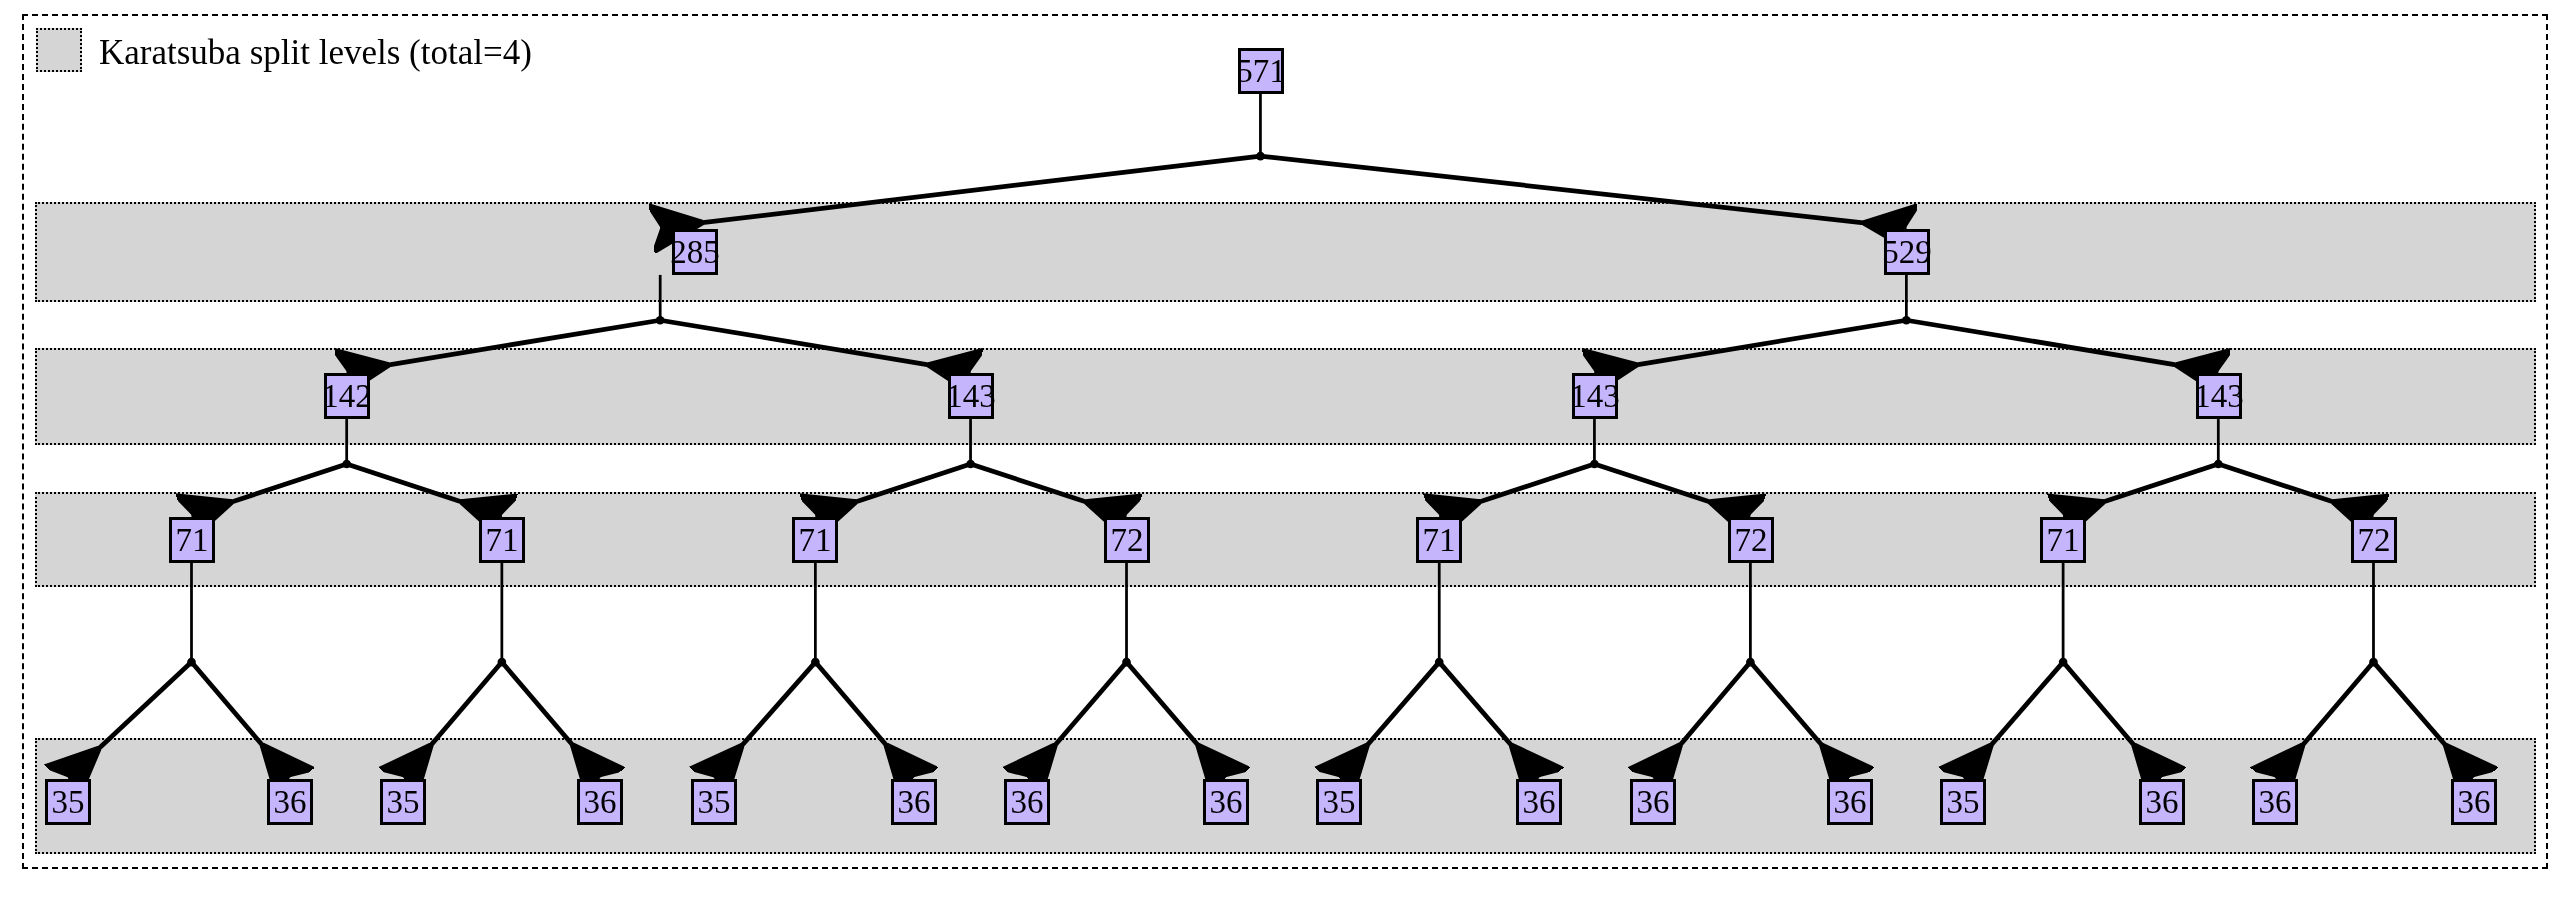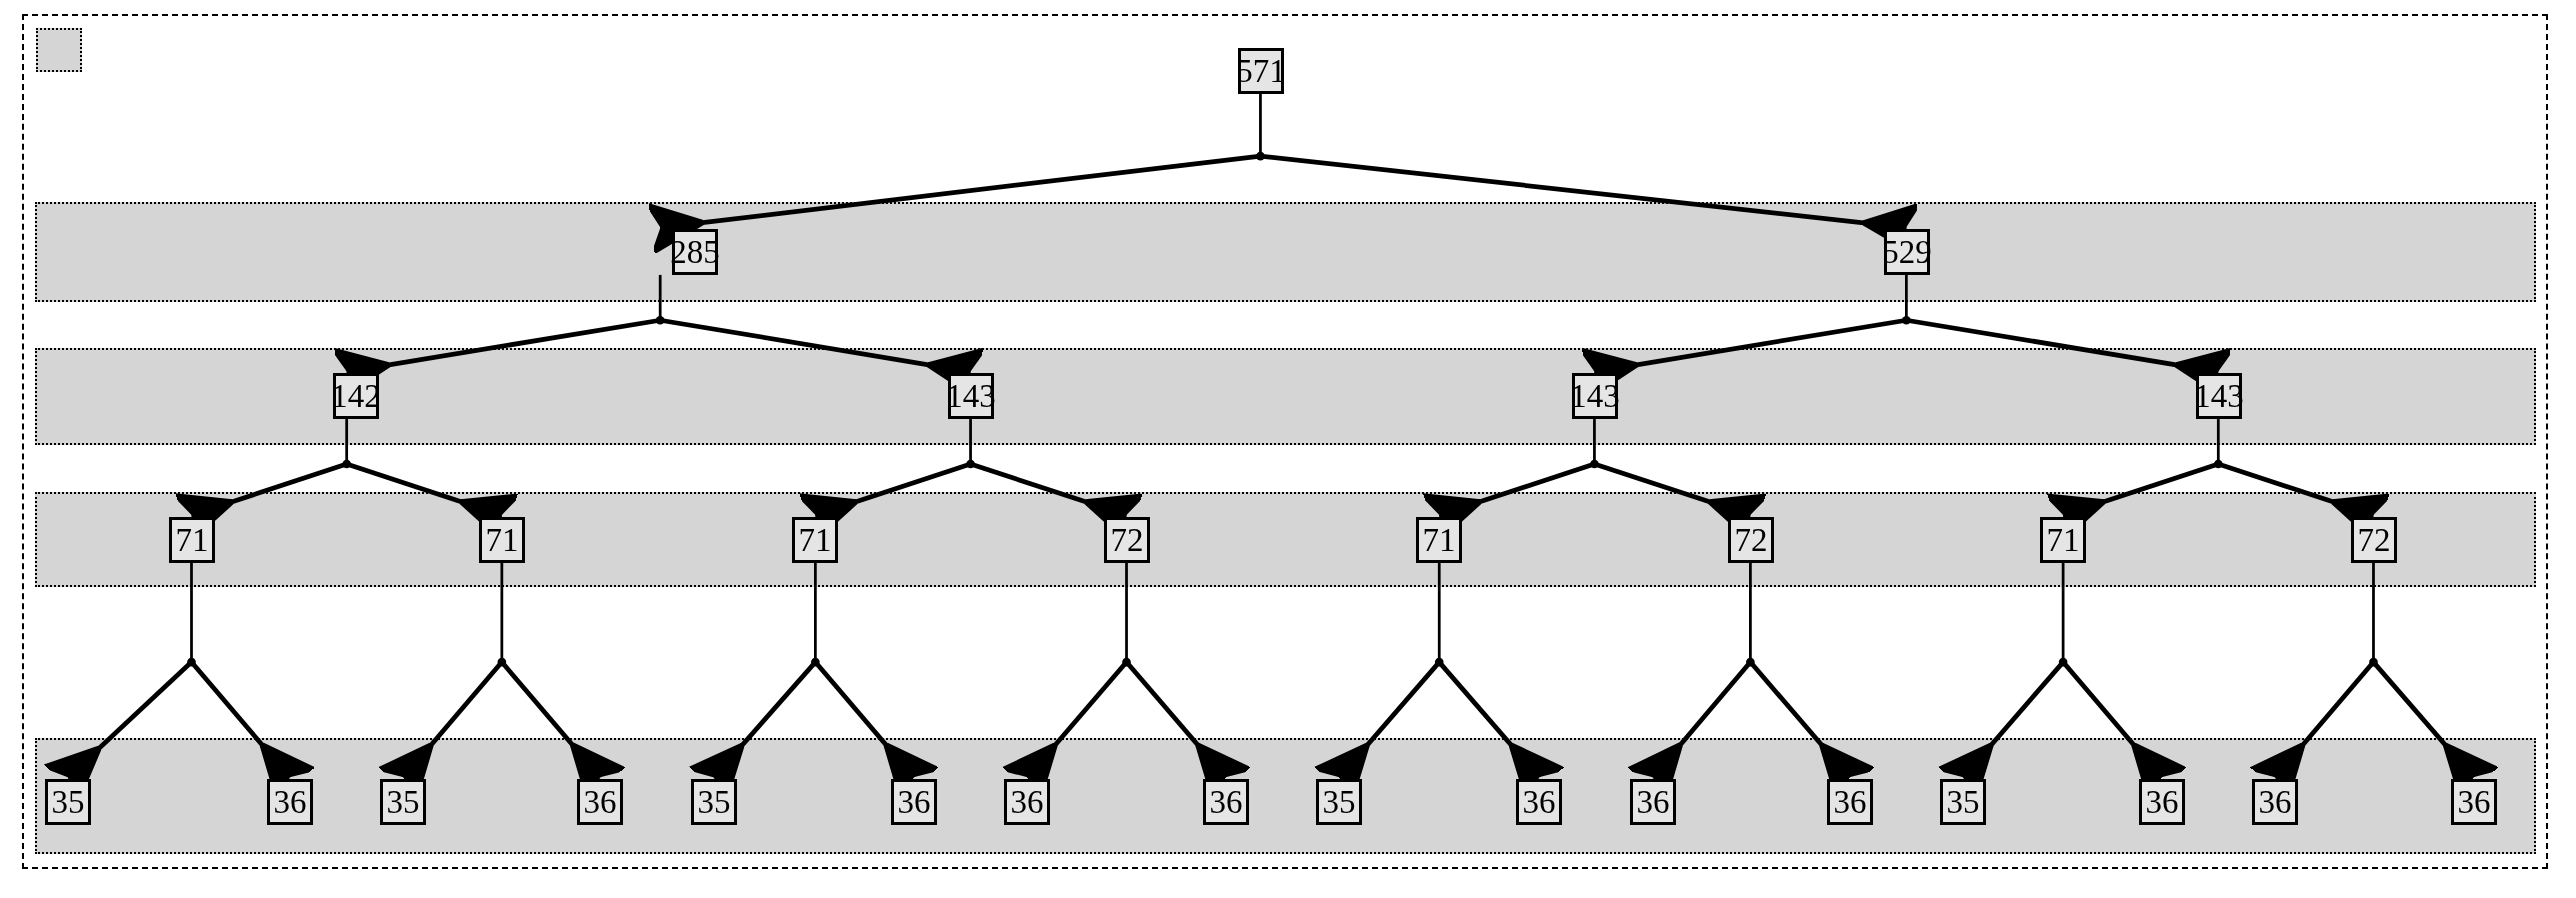--- a/index.html
+++ b/index.html
@@ -5,21 +5,21 @@
   html,body{margin:0;padding:0;background:#ffffff;}
   body{width:2576px;height:898px;font-family:"Liberation Serif",serif;}
   #canvas{position:relative;width:2576px;height:898px;overflow:hidden;background:#fff;}
   #outer-frame{position:absolute;left:22px;top:14px;width:2526px;height:855px;
     border:2.4px dashed #000;box-sizing:border-box;}
   .level-band{position:absolute;background:#d5d5d5;border:2.4px dotted #000;box-sizing:border-box;}
   #legend-swatch{position:absolute;left:36px;top:28px;width:46px;height:44px;
     background:#d5d5d5;border:2.4px dotted #000;box-sizing:border-box;}
   #legend-label{position:absolute;left:99px;top:31.5px;font-size:35px;color:#000;
     line-height:41px;white-space:nowrap;}
-  .node{position:absolute;background:#e5e5e5;border:3.2px solid #000;box-sizing:border-box;
+  .node{position:absolute;background:#c4b5fd;border:3.2px solid #000;box-sizing:border-box;
     display:flex;align-items:center;justify-content:center;font-size:33px;color:#000;
     line-height:1;z-index:6;}
   svg#edges{position:absolute;left:0;top:0;width:2576px;height:898px;z-index:3;}
   svg#edges line,svg#edges path{stroke:#000;}
 </style>
 </head>
 <body>
 
 <div id="canvas">
 
@@ -99,21 +99,21 @@
         <circle cx="3013" cy="840.5" r="5.5" fill="#000"></circle>
         <line x1="3013" y1="840.5" x2="2888" y2="987" stroke-width="6" marker-end="url(#ah)"></line>
         <line x1="3013" y1="840.5" x2="3140" y2="987" stroke-width="6" marker-end="url(#ah)"></line>
       </g>
   </svg>
 
   <div id="nodes">
       <div class="node" style="left: 1238px; top: 48px; width: 46px; height: 46px;">571</div>
       <div class="node" style="left: 672px; top: 229px; width: 46px; height: 46px;">285</div>
       <div class="node" style="left: 1884px; top: 229px; width: 46px; height: 46px;">529</div>
-      <div class="node" style="left: 324px; top: 373px; width: 46px; height: 46px; margin-left: 9px;">142</div>
+      <div class="node" style="left: 324px; top: 373px; width: 46px; height: 46px;">142</div>
       <div class="node" style="left: 948px; top: 373px; width: 46px; height: 46px;">143</div>
       <div class="node" style="left: 1572px; top: 373px; width: 46px; height: 46px;">143</div>
       <div class="node" style="left: 2196px; top: 373px; width: 46px; height: 46px;">143</div>
       <div class="node" style="left: 169px; top: 517px; width: 46px; height: 46px;">71</div>
       <div class="node" style="left: 479px; top: 517px; width: 46px; height: 46px;">71</div>
       <div class="node" style="left: 792px; top: 517px; width: 46px; height: 46px;">71</div>
       <div class="node" style="left: 1104px; top: 517px; width: 46px; height: 46px;">72</div>
       <div class="node" style="left: 1416px; top: 517px; width: 46px; height: 46px;">71</div>
       <div class="node" style="left: 1728px; top: 517px; width: 46px; height: 46px;">72</div>
       <div class="node" style="left: 2040px; top: 517px; width: 46px; height: 46px;">71</div>
@@ -130,15 +130,16 @@
       <div class="node" style="left: 1516px; top: 779px; width: 46px; height: 46px;">36</div>
       <div class="node" style="left: 1630px; top: 779px; width: 46px; height: 46px;">36</div>
       <div class="node" style="left: 1827px; top: 779px; width: 46px; height: 46px;">36</div>
       <div class="node" style="left: 1940px; top: 779px; width: 46px; height: 46px;">35</div>
       <div class="node" style="left: 2139px; top: 779px; width: 46px; height: 46px;">36</div>
       <div class="node" style="left: 2252px; top: 779px; width: 46px; height: 46px;">36</div>
       <div class="node" style="left: 2451px; top: 779px; width: 46px; height: 46px;">36</div>
     </div>
 
   <div id="legend-swatch"></div>
+  <div id="legend-label">Karatsuba split levels (total=4)</div>
 
 </div>
 
 
 </body></html>

